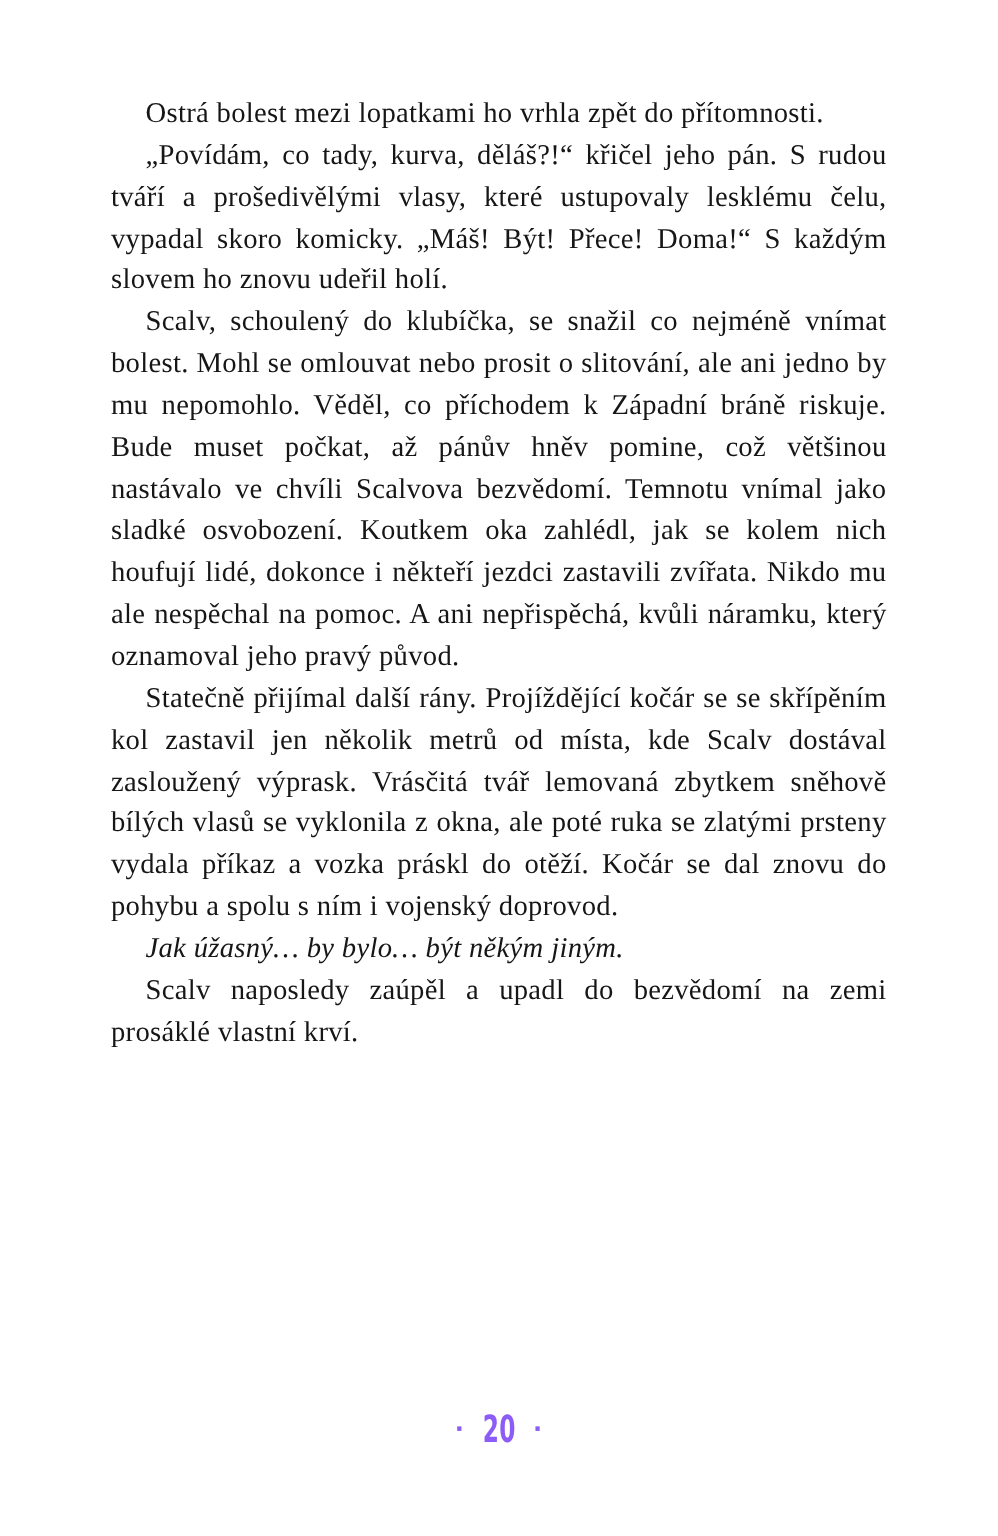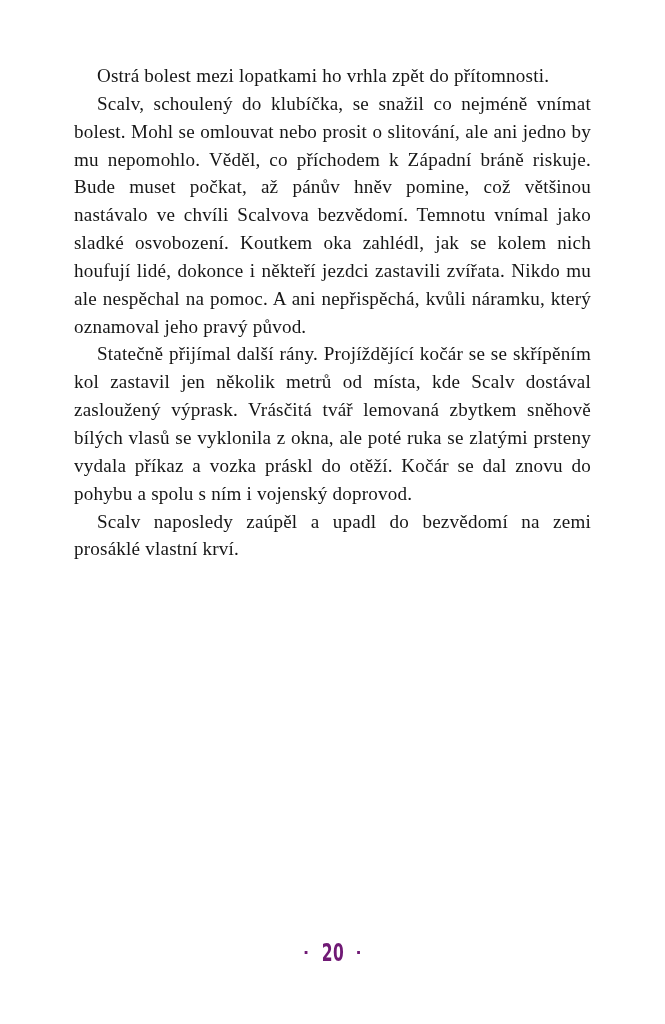--- a/index.html
+++ b/index.html
@@ -55,21 +55,21 @@
   .folio {
     position: absolute;
     left: 0;
     right: 0;
     top: 940px;
     text-align: center;
     font-family: "DejaVu Sans", "Liberation Sans", sans-serif;
     font-weight: 700;
     font-size: 21px;
     letter-spacing: 0.02em;
-    color: #701a75;
+    color: #8b5cf6;
     line-height: 1;
   }
   .folio .folio-dot {
     display: inline-block;
     font-size: 16px;
     vertical-align: 0.16em;
     padding: 0 5px;
   }
   .folio .folio-num {
     display: inline-block;
@@ -79,22 +79,24 @@
     letter-spacing: 0.02em;
   }
 </style>
 </head>
 <body>
 
 <div class="page">
 
   <div class="text-block">
     <p class="para">Ostrá bolest mezi lopatkami ho vrhla zpět do přítomnosti.</p>
+    <p class="para">„Povídám, co tady, kurva, děláš?!“ křičel jeho pán. S rudou tváří a prošedivělými vlasy, které ustupovaly lesklému čelu, vypadal skoro komicky. „Máš! Být! Přece! Doma!“ S každým slovem ho znovu udeřil holí.</p>
     <p class="para">Scalv, schoulený do klubíčka, se snažil co nejméně vnímat bolest. Mohl se omlouvat nebo prosit o slitování, ale ani jedno by mu nepomohlo. Věděl, co příchodem k Západní bráně riskuje. Bude muset počkat, až pánův hněv pomine, což většinou nastávalo ve chvíli Scalvova bezvědomí. Temnotu vnímal jako sladké osvobození. Koutkem oka zahlédl, jak se kolem nich houfují lidé, dokonce i někteří jezdci zastavili zvířata. Nikdo mu ale nespěchal na pomoc. A ani nepřispěchá, kvůli náramku, který oznamoval jeho pravý původ.</p>
     <p class="para">Statečně přijímal další rány. Projíždějící kočár se se skřípěním kol zastavil jen několik metrů od místa, kde Scalv dostával zasloužený výprask. Vrásčitá tvář lemovaná zbytkem sněhově bílých vlasů se vyklonila z okna, ale poté ruka se zlatými prsteny vydala příkaz a vozka práskl do otěží. Kočár se dal znovu do pohybu a spolu s ním i vojenský doprovod.</p>
+    <p class="para italic">Jak úžasný… by bylo… být někým jiným.</p>
     <p class="para">Scalv naposledy zaúpěl a upadl do bezvědomí na zemi prosáklé vlastní krví.</p>
   </div>
 
   <div class="folio">
     <span class="folio-dot">·</span><span class="folio-num">20</span><span class="folio-dot">·</span>
   </div>
 
 </div>
 
 </body></html>

